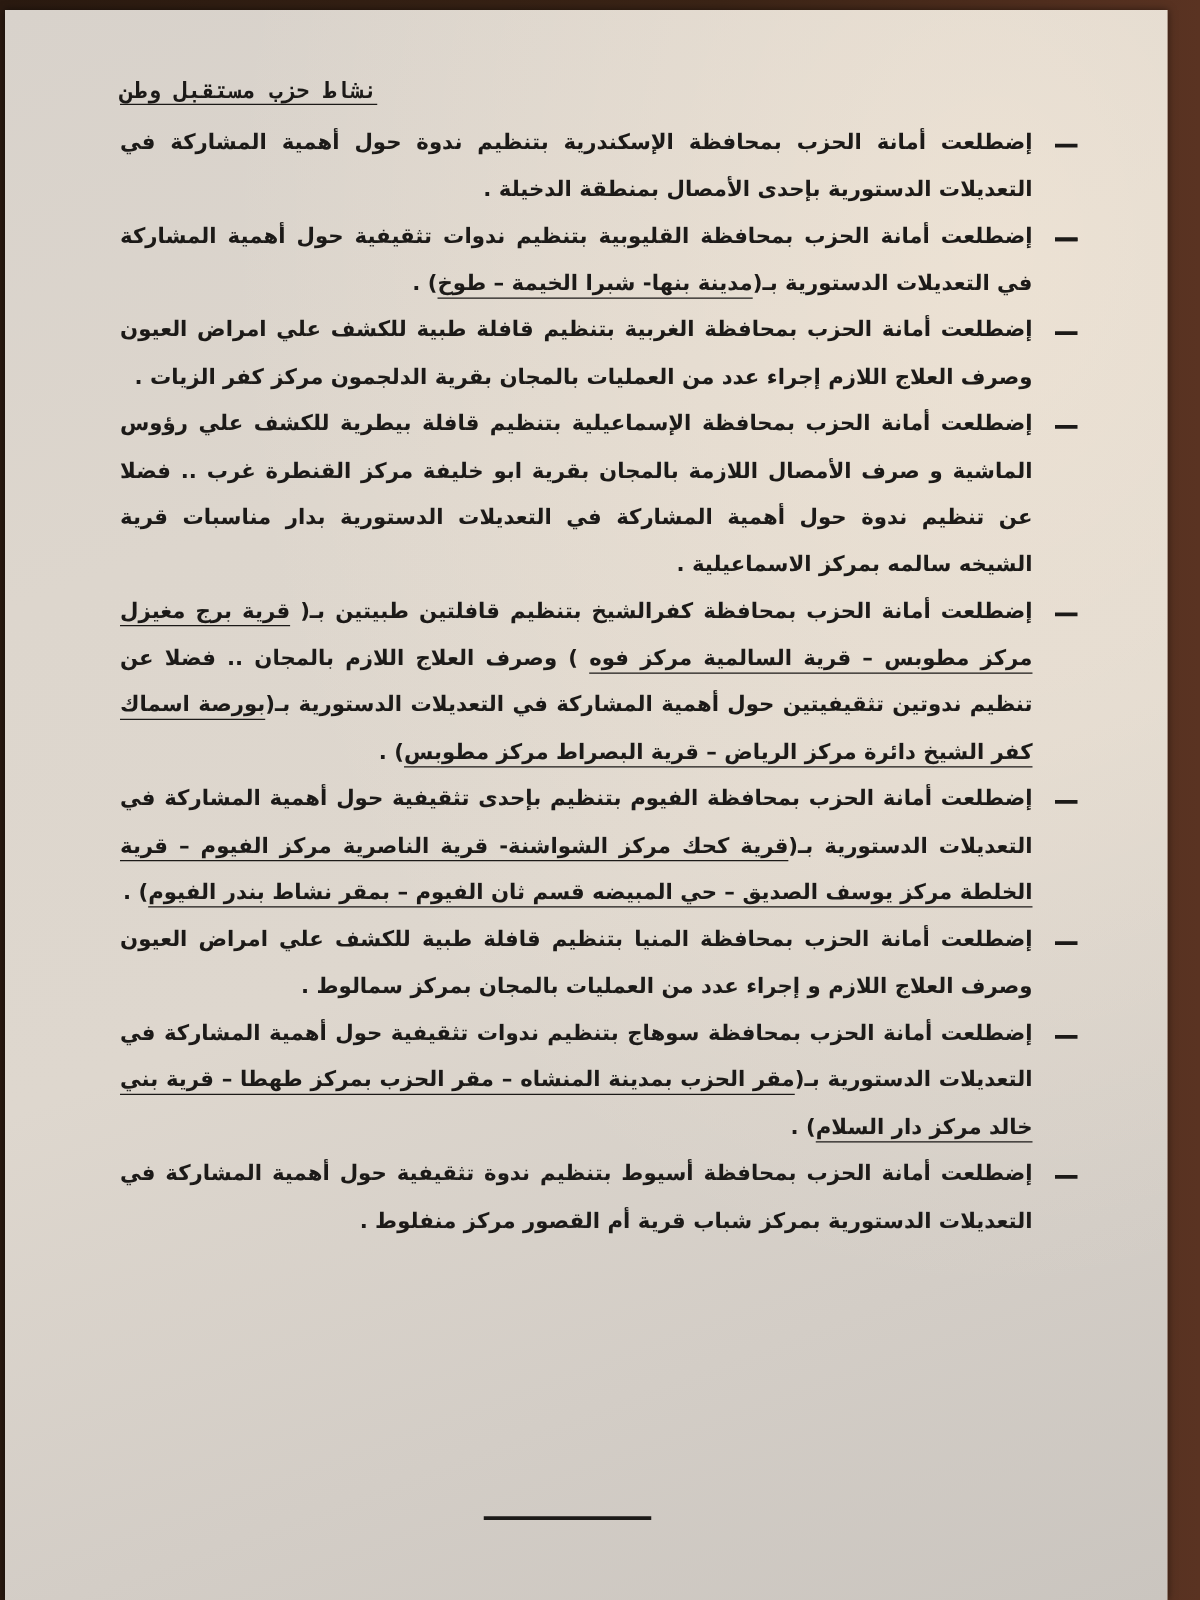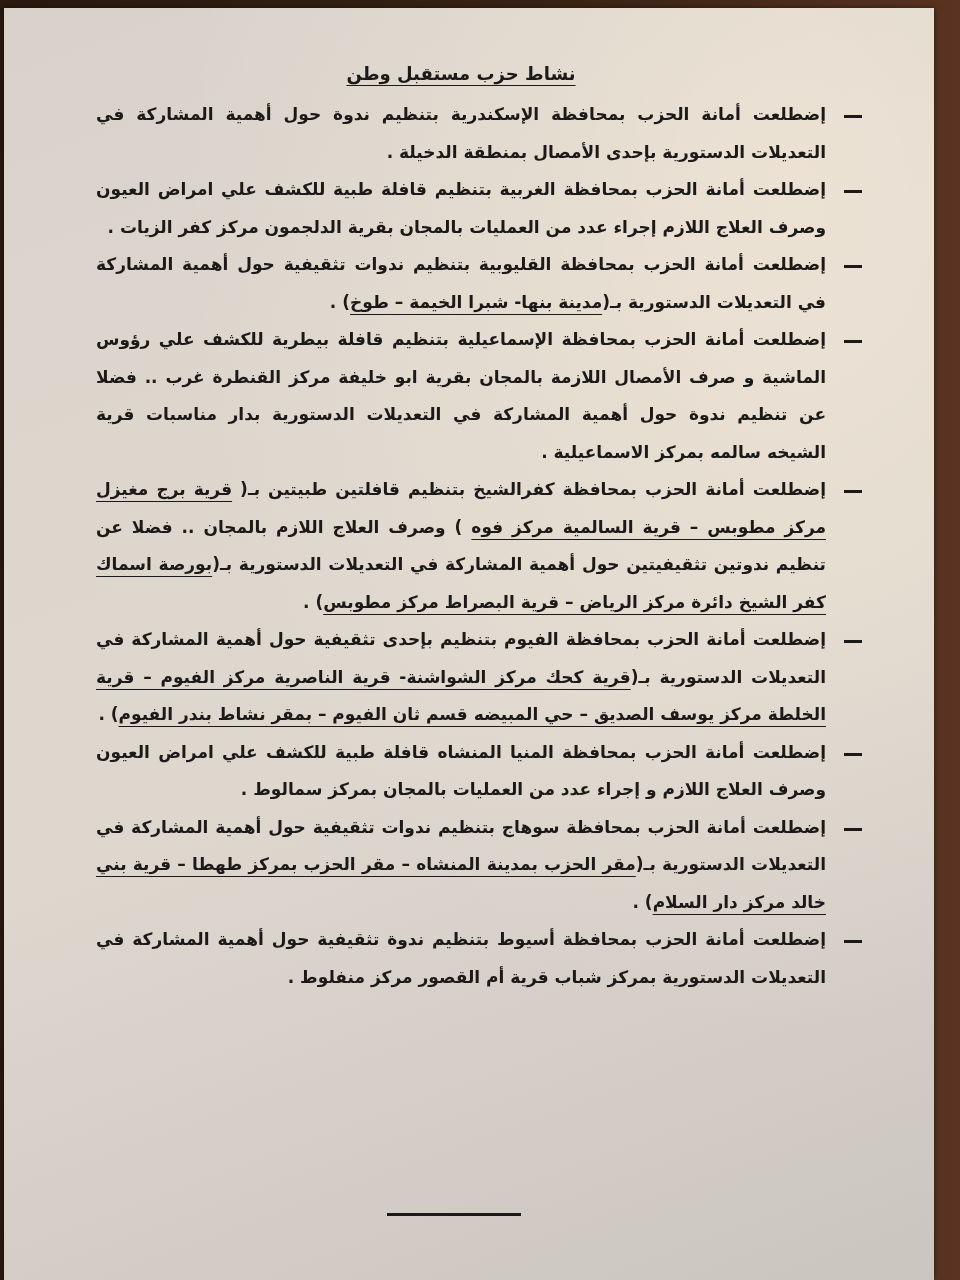--- a/index.html
+++ b/index.html
@@ -25,23 +25,24 @@
     }
     .content {
       position: absolute; left: 96px; top: 56px; width: 730px;
       direction: rtl; text-align: justify;
       font-family: "DejaVu Sans", sans-serif;
       font-weight: bold; color: #1c1a18;
       font-size: 17px; line-height: 37.5px;
       z-index: 1;
     }
     .title {
-      text-align: center; font-size: 18px; margin: 0 0 4px 0;
+      text-align: left; font-size: 18px; margin: 0 0 4px 0;
       text-decoration: underline; text-underline-offset: 5px;
       line-height: 36px;
+      font-family: Liberation Mono, monospace;
     }
     .item { position: relative; padding-right: 0; margin: 0; }
     .dash {
       position: absolute; right: -36px; top: 0;
       width: 18px; height: 37px;
     }
     .dash::before {
       content: ""; position: absolute; left: 0; right: 0; top: 19px;
       height: 3px; background: #1c1a18;
     }
@@ -65,46 +66,46 @@
     <span class="dash"></span>
     <span>إضطلعت أمانة الحزب بمحافظة الإسكندرية بتنظيم ندوة حول أهمية المشاركة في التعديلات الدستورية بإحدى الأمصال بمنطقة الدخيلة .</span>
   </p>
 
   <p class="item">
     <span class="dash"></span>
   </p>
 
   <p class="item">
     <span class="dash"></span>
-    <span>إضطلعت أمانة الحزب بمحافظة الغربية بتنظيم قافلة طبية للكشف علي امراض العيون وصرف العلاج اللازم إجراء عدد من العمليات بالمجان بقرية الدلجمون مركز كفر الزيات .</span>
+    <span>إضطلعت أمانة الحزب بمحافظة القليوبية بتنظيم ندوات تثقيفية حول أهمية المشاركة في التعديلات الدستورية بـ(</span><span class="u">مدينة بنها- شبرا الخيمة – طوخ</span><span>) .</span>
   </p>
 
   <p class="item">
     <span class="dash"></span>
-    <span>إضطلعت أمانة الحزب بمحافظة القليوبية بتنظيم ندوات تثقيفية حول أهمية المشاركة في التعديلات الدستورية بـ(</span><span class="u">مدينة بنها- شبرا الخيمة – طوخ</span><span>) .</span>
+    <span>إضطلعت أمانة الحزب بمحافظة الغربية بتنظيم قافلة طبية للكشف علي امراض العيون وصرف العلاج اللازم إجراء عدد من العمليات بالمجان بقرية الدلجمون مركز كفر الزيات .</span>
   </p>
 
   <p class="item">
     <span class="dash"></span>
     <span>إضطلعت أمانة الحزب بمحافظة الإسماعيلية بتنظيم قافلة بيطرية للكشف علي رؤوس الماشية و صرف الأمصال اللازمة بالمجان بقرية ابو خليفة مركز القنطرة غرب .. فضلا عن تنظيم ندوة حول أهمية المشاركة في التعديلات الدستورية بدار مناسبات قرية الشيخه سالمه بمركز الاسماعيلية .</span>
   </p>
 
   <p class="item">
     <span class="dash"></span>
     <span>إضطلعت أمانة الحزب بمحافظة كفرالشيخ بتنظيم قافلتين طبيتين بـ( </span><span class="u">قرية برج مغيزل مركز مطوبس – قرية السالمية مركز فوه</span><span> ) وصرف العلاج اللازم بالمجان .. فضلا عن تنظيم ندوتين تثقيفيتين حول أهمية المشاركة في التعديلات الدستورية بـ(</span><span class="u">بورصة اسماك كفر الشيخ دائرة مركز الرياض – قرية البصراط مركز مطوبس</span><span>) .</span>
   </p>
 
   <p class="item">
     <span class="dash"></span>
     <span>إضطلعت أمانة الحزب بمحافظة الفيوم بتنظيم بإحدى تثقيفية حول أهمية المشاركة في التعديلات الدستورية بـ(</span><span class="u">قرية كحك مركز الشواشنة- قرية الناصرية مركز الفيوم – قرية الخلطة مركز يوسف الصديق – حي المبيضه قسم ثان الفيوم – بمقر نشاط بندر الفيوم</span><span>) .</span>
   </p>
 
   <p class="item">
     <span class="dash"></span>
-    <span>إضطلعت أمانة الحزب بمحافظة المنيا المنشاه قافلة طبية للكشف علي امراض العيون وصرف العلاج اللازم و إجراء عدد من العمليات بالمجان بمركز سمالوط .</span>
+    <span>إضطلعت أمانة الحزب بمحافظة المنيا بتنظيم قافلة طبية للكشف علي امراض العيون وصرف العلاج اللازم و إجراء عدد من العمليات بالمجان بمركز سمالوط .</span>
   </p>
 
 
   <p class="item">
     <span class="dash"></span>
     <span>إضطلعت أمانة الحزب بمحافظة سوهاج بتنظيم ندوات تثقيفية حول أهمية المشاركة في التعديلات الدستورية بـ(</span><span class="u">مقر الحزب بمدينة المنشاه – مقر الحزب بمركز طهطا – قرية بني خالد مركز دار السلام</span><span>) .</span>
   </p>
 
   <p class="item">
     <span class="dash"></span>

